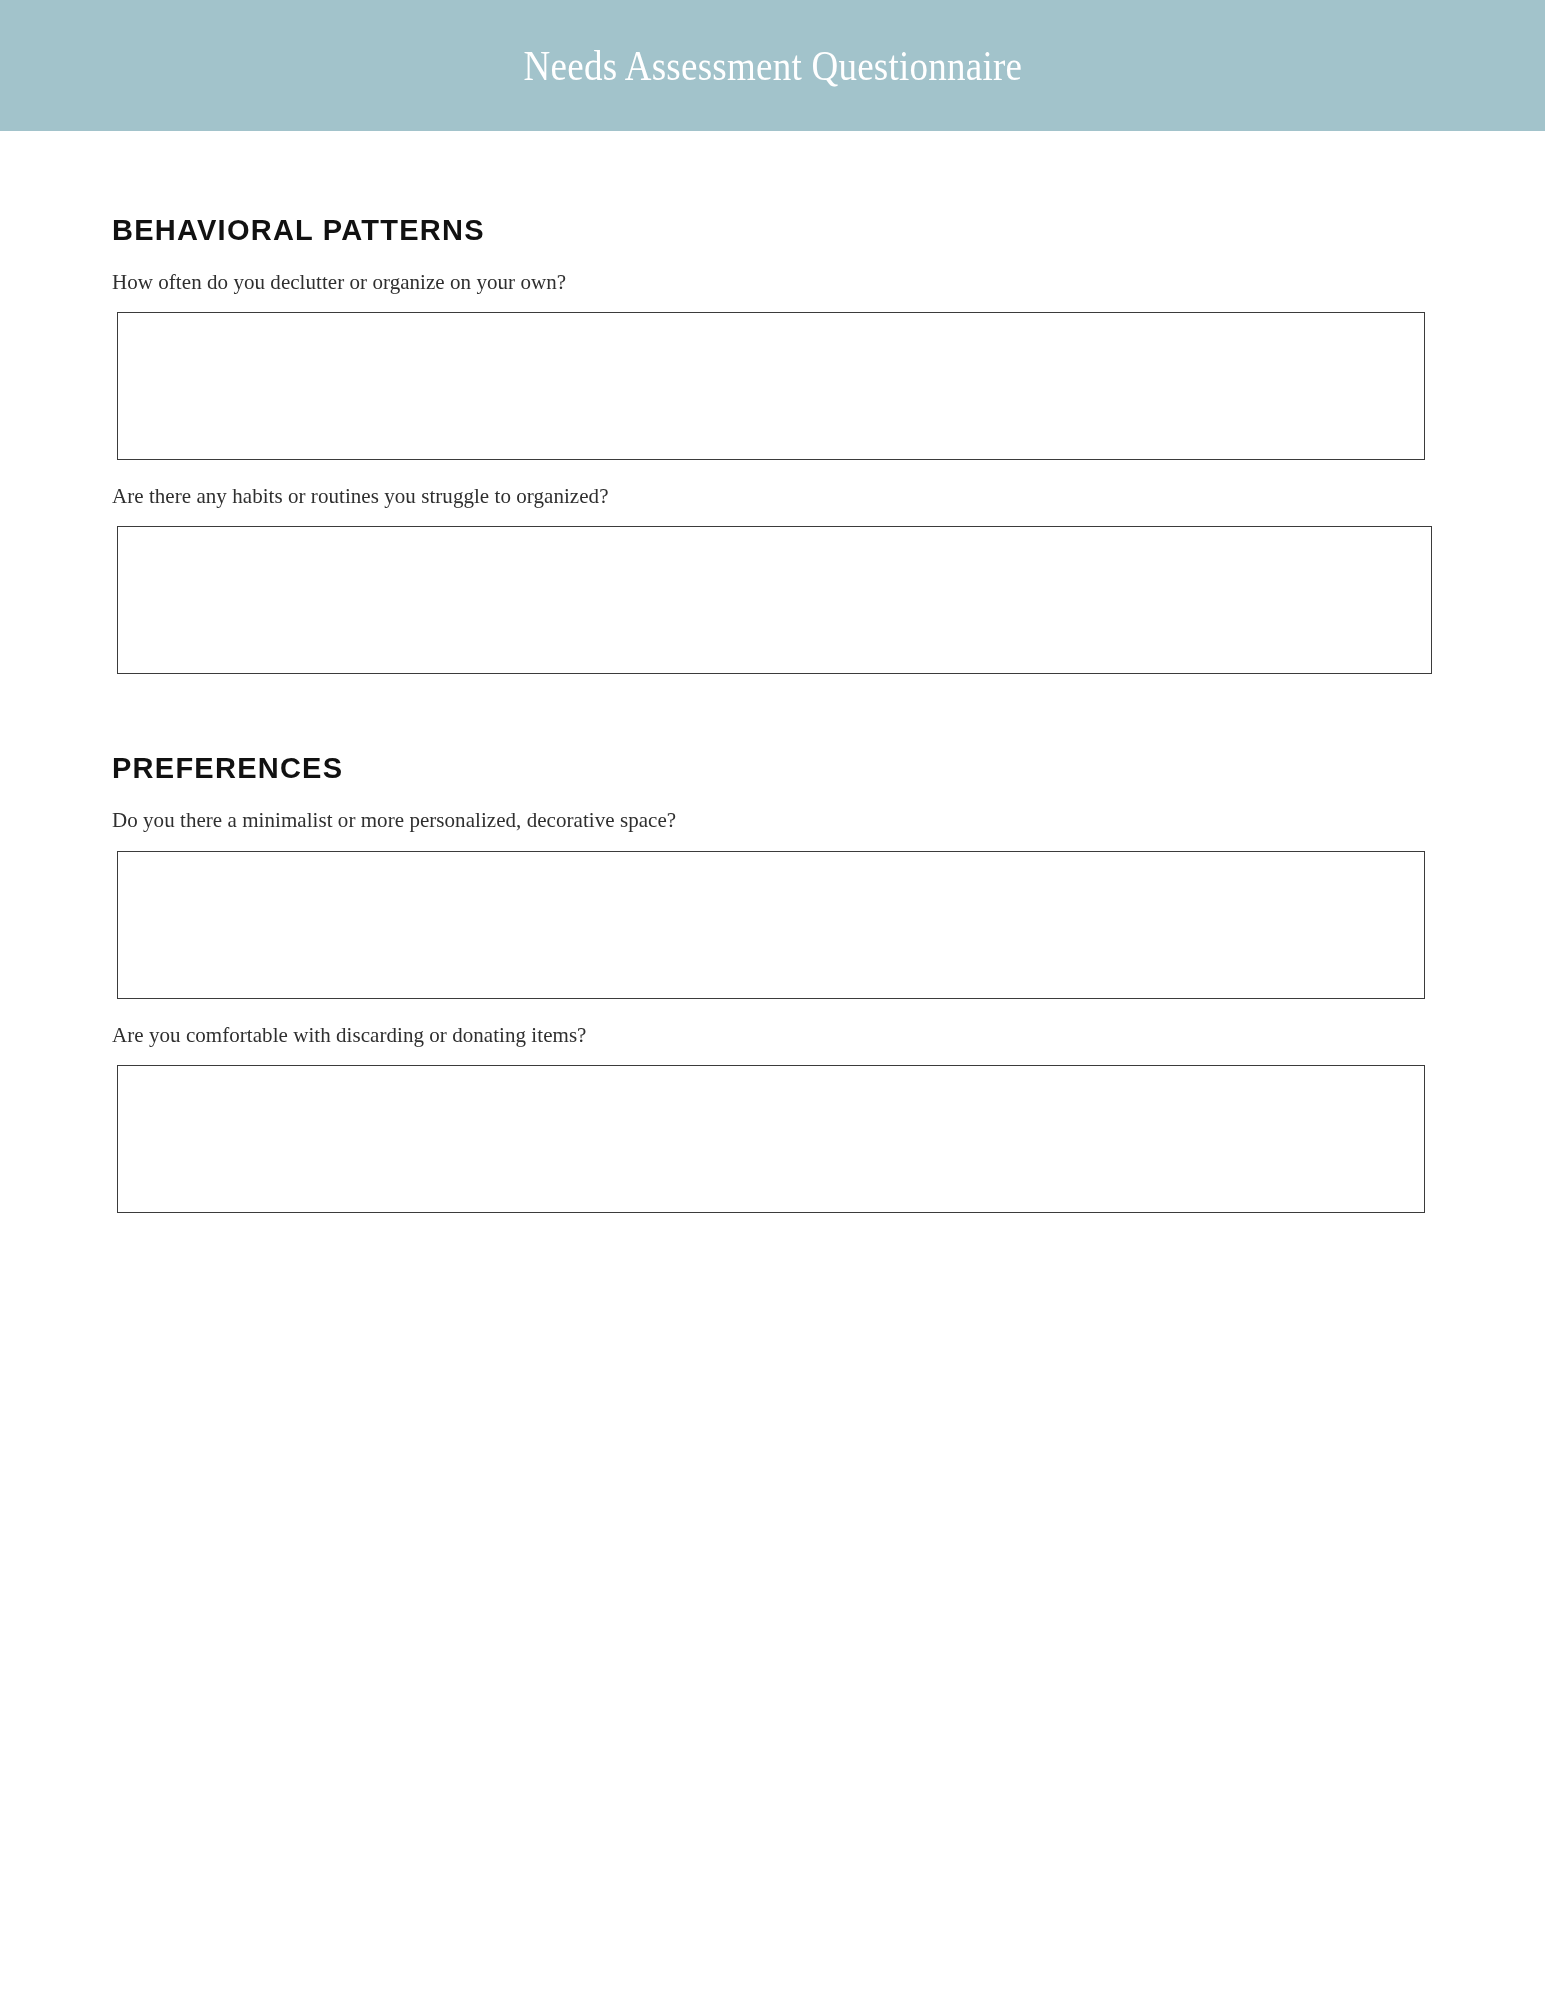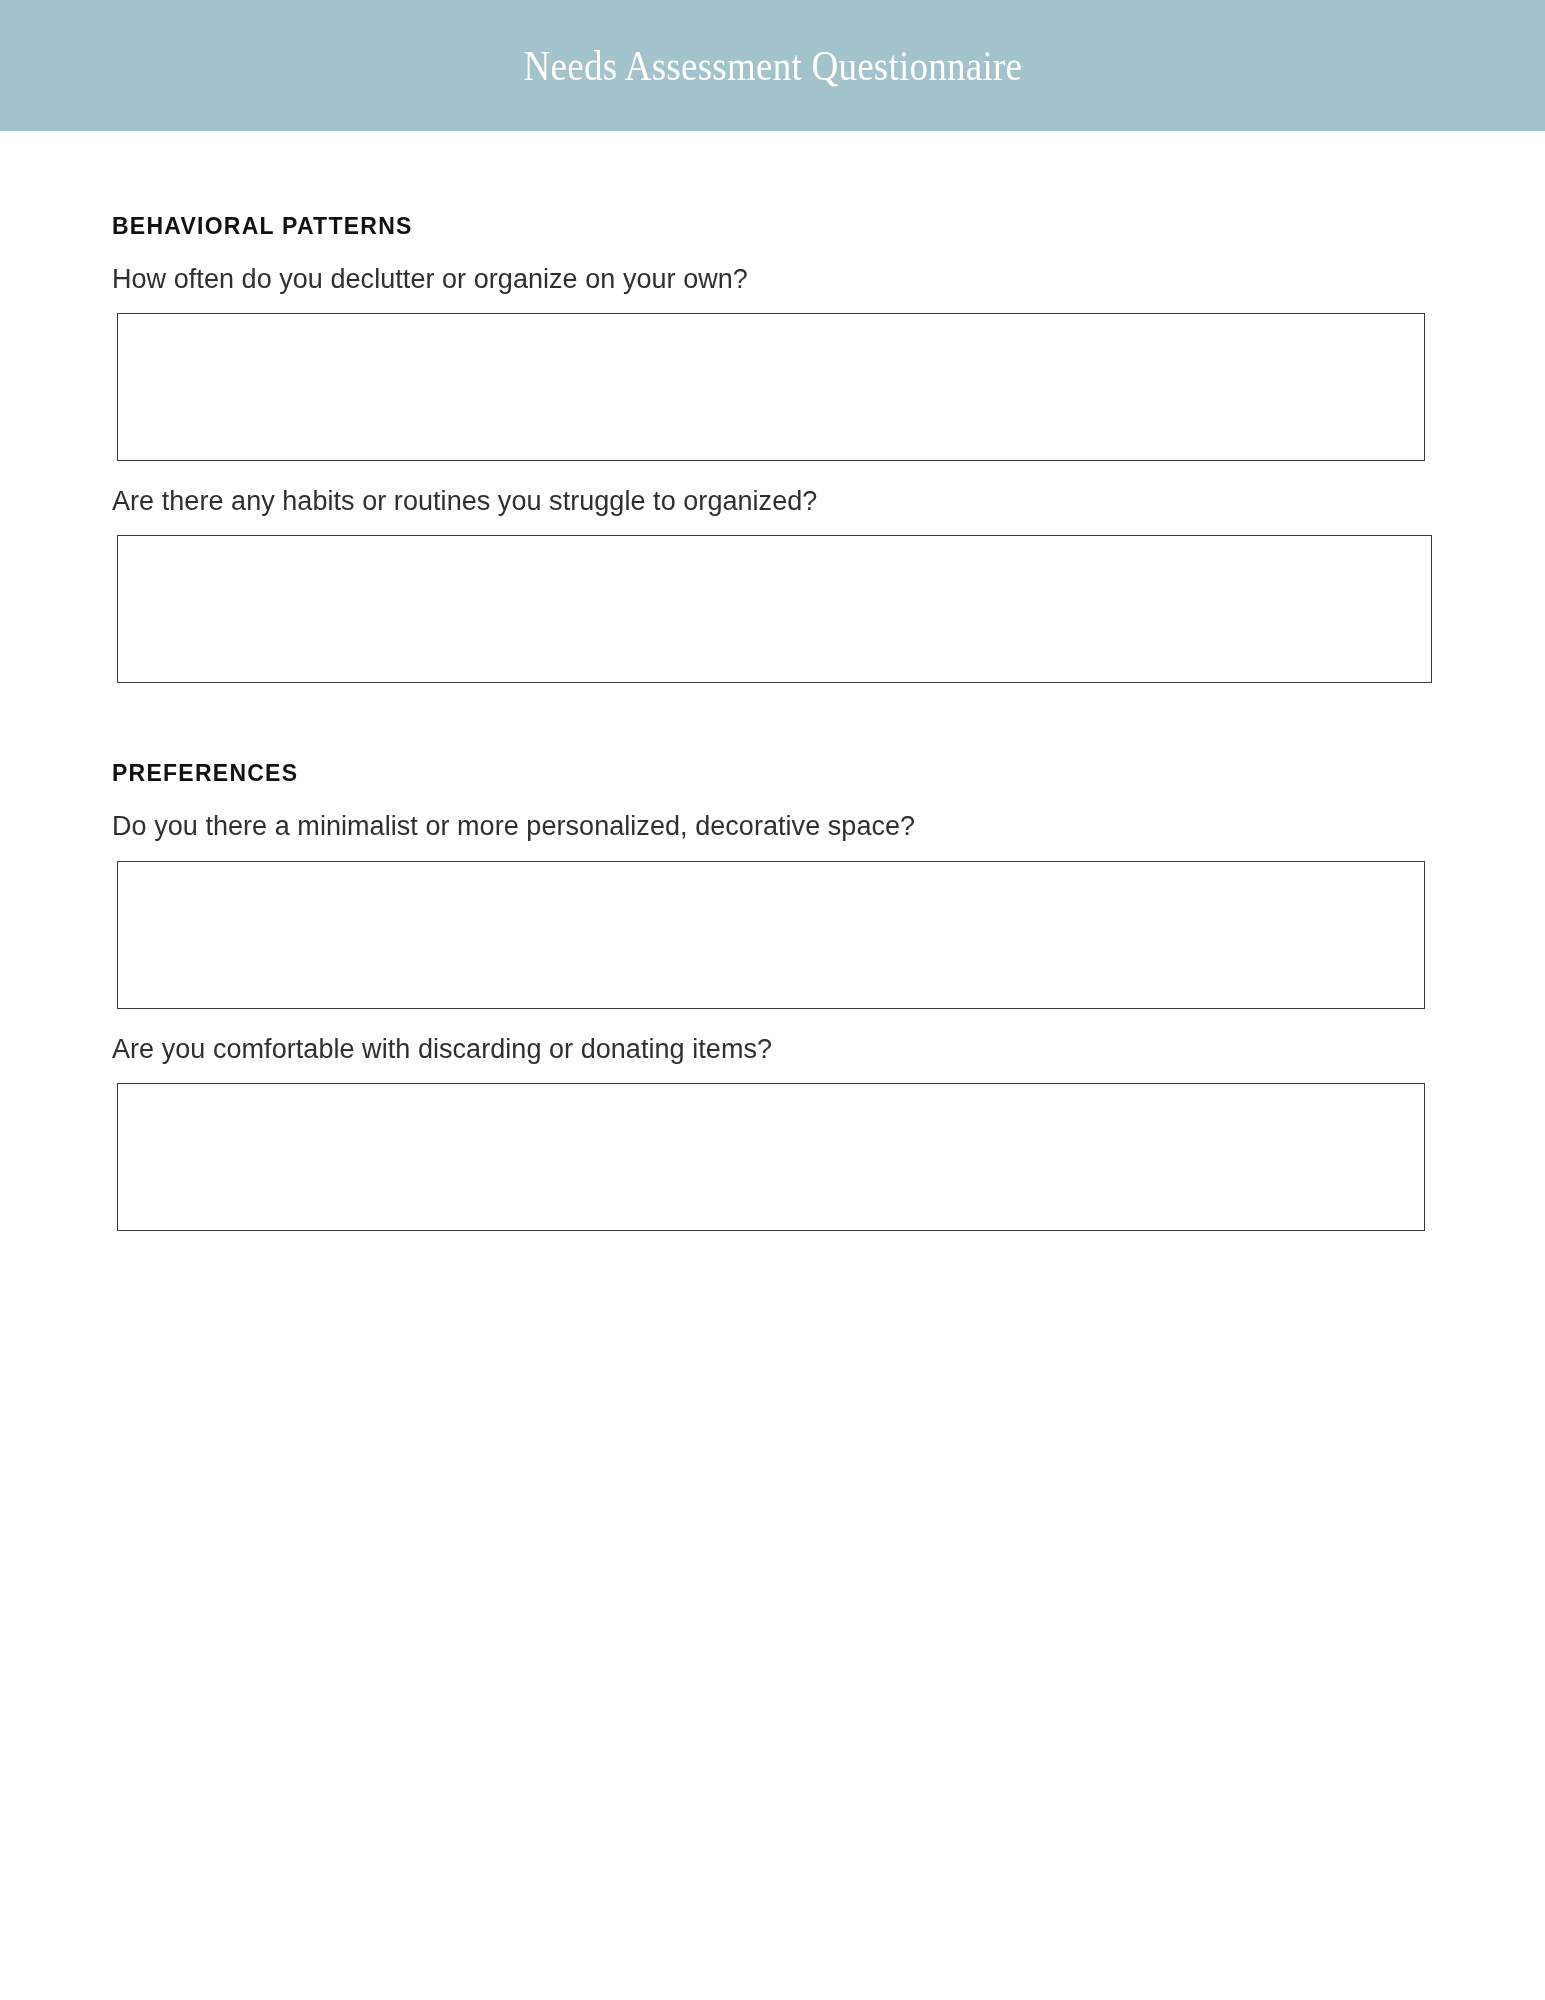--- a/index.html
+++ b/index.html
@@ -60,43 +60,43 @@
   .section {
     padding-left: 112px;
     padding-right: 0;
   }
   .section + .section {
     margin-top: 77px;
   }
 
   .section-heading {
     font-family: "Liberation Sans", sans-serif;
-    font-size: 23px;
+    font-size: 29px;
     font-weight: 700;
     letter-spacing: 1.25px;
     color: #111111;
     margin: 0;
     padding: 0;
     line-height: 1.2;
     text-transform: uppercase;
   }
   .section:first-child .section-heading {
     margin-top: 100px;
   }
 
   .question-block {
     margin-top: 22px;
   }
   .question-block.first {
     margin-top: 20px;
   }
 
   .question-label {
-    font-family: Liberation Sans, sans-serif;
-    font-size: 27px;
+    font-family: Liberation Serif, serif;
+    font-size: 21px;
     font-weight: 400;
     color: #2f2f2f;
     line-height: 1.35;
     letter-spacing: 0.05px;
     margin: 0 0 16px 0;
     padding: 0;
     white-space: nowrap;
   }
 
   .answer-box {

